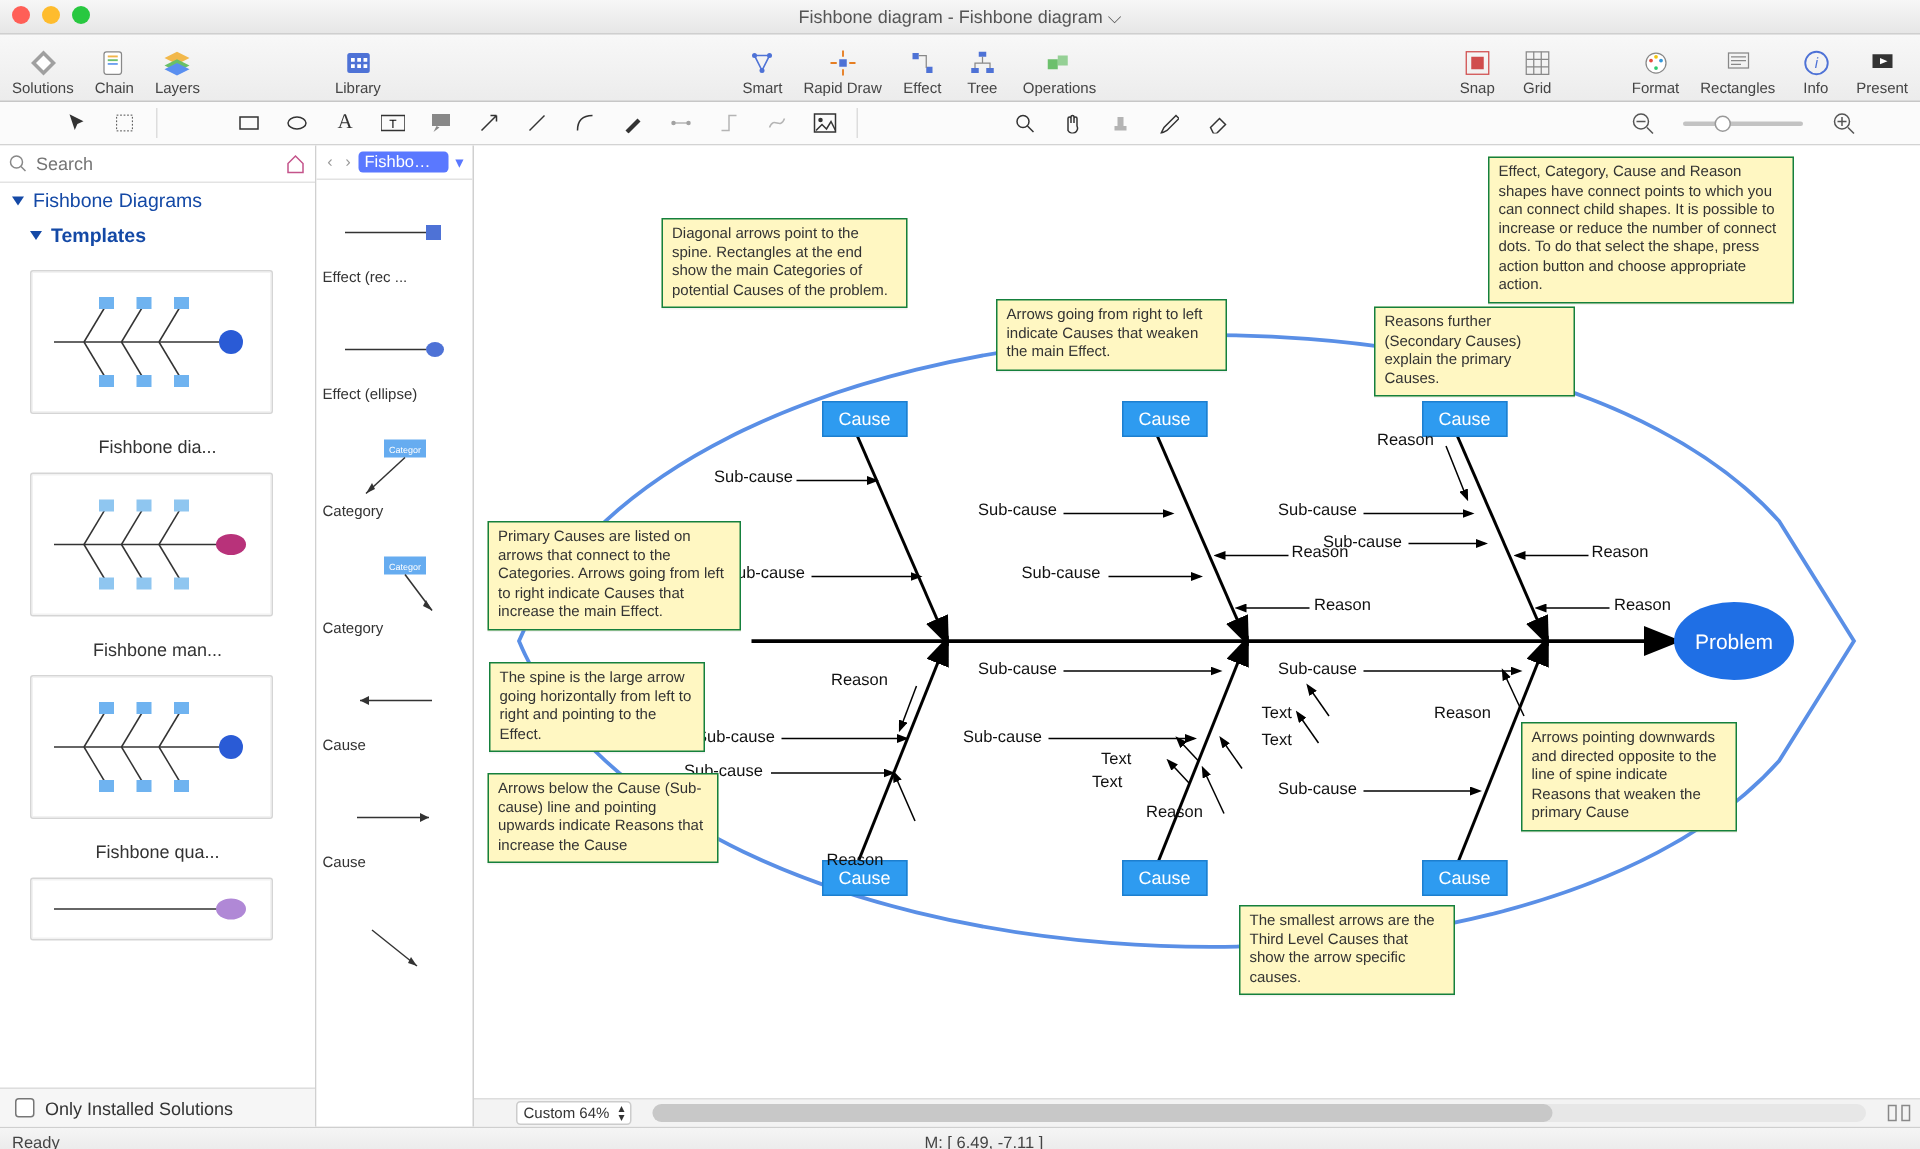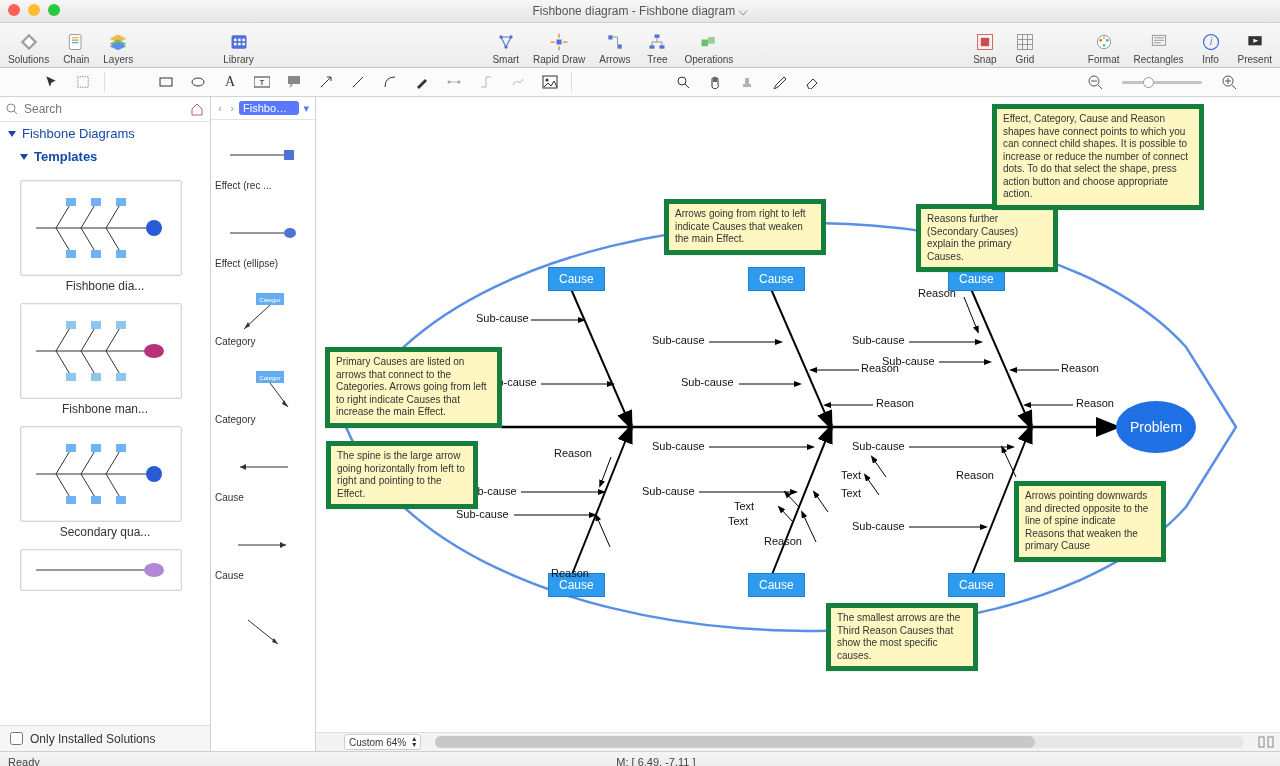--- a/index.html
+++ b/index.html
@@ -20,33 +20,33 @@
   .leftpanel{width:210px;background:#fff;border-right:1px solid #d0d0d0;display:flex;flex-direction:column}
   .searchrow{display:flex;align-items:center;border-bottom:1px solid #e3e3e3;padding:4px 6px;gap:4px}
   .searchrow input{flex:1;border:none;outline:none;font-size:12px;background:transparent}
   .treehead{font-size:13px;color:#1449a6;padding:4px 8px;cursor:default;display:flex;align-items:center;gap:4px}
   .treehead.sub{padding-left:20px;color:#1449a6;font-weight:600}
   .tri{display:inline-block;width:0;height:0;border-left:4px solid transparent;border-right:4px solid transparent;border-top:6px solid #1449a6;margin-right:2px}
   .tri.r{border-top:4px solid transparent;border-bottom:4px solid transparent;border-left:6px solid #1449a6}
   .templates{flex:1;overflow:auto;padding:6px 4px}
   .tcard{margin:6px auto 10px auto;width:170px;text-align:center}
   .tcard .thumb{width:160px;height:94px;background:#fff;border:1px solid #d5d5d5;border-radius:2px;box-shadow:0 0 0 1px #f2f2f2 inset;display:flex;align-items:center;justify-content:center}
-  .tcard .cap{font-size:12px;color:#333;margin-top:3px}
+  .tcard .cap{font-size:12px;color:#333;margin-top:15px}
   .only{border-top:1px solid #ddd;padding:3px 6px;font-size:12px;display:flex;align-items:center;gap:4px;background:#f6f6f6}
   .shapelib{width:104px;background:#fff;border-right:1px solid #d0d0d0;display:flex;flex-direction:column}
   .shapelib .hdr{height:22px;border-bottom:1px solid #e2e2e2;display:flex;align-items:center;padding:0 4px;gap:2px}
   .shapelib .hdr .name{flex:1;font-size:11px;background:#5a78ff;color:#fff;border-radius:3px;padding:1px 4px;overflow:hidden;white-space:nowrap;text-overflow:ellipsis}
   .shapelib .items{flex:1;overflow:auto;padding:4px 2px}
   .sitem{height:78px;display:flex;flex-direction:column;align-items:center;justify-content:center;gap:5px}
   .sitem .glyph{width:70px;height:40px;display:flex;align-items:center;justify-content:center}
   .sitem .cap{font-size:10px;color:#333;white-space:nowrap;width:96px;overflow:hidden;text-overflow:ellipsis}
   .canvaswrap{flex:1;background:#fff;position:relative;overflow:hidden}
   .canvas{position:relative;width:100%;height:100%;overflow:auto}
   .canvas svg{position:absolute;top:0;left:0}
-  .note{position:absolute;background:#fff7c2;border:5px solid #15803d;font-size:10px;line-height:1.25;padding:4px 6px;color:#333;box-shadow:0 1px 0 rgba(0,0,0,.05)}
+  .note{position:absolute;background:#fff7c2;border:1px solid #15803d;font-size:10px;line-height:1.25;padding:4px 6px;color:#333;box-shadow:0 1px 0 rgba(0,0,0,.05)}
   .lbl{position:absolute;font-size:11px;color:#111;white-space:nowrap}
   .cbox{position:absolute;background:#2e9bf0;color:#fff;font-size:12px;padding:4px 10px;border:1px solid #1d7fcf}
   .prob{position:absolute;width:80px;height:52px;background:#1f6fe5;border-radius:50%;color:#fff;font-size:14px;display:flex;align-items:center;justify-content:center}
   .statusbar{height:20px;background:linear-gradient(#f5f5f5,#e8e8e8);border-top:1px solid #cfcfcf;display:flex;align-items:center;font-size:11px;color:#444;padding:0 8px}
   .zoomsel{border:1px solid #ccc;border-radius:3px;background:#fff;padding:0 4px;font-size:10px;display:flex;align-items:center;gap:6px;height:14px}
   .hscroll{flex:1;height:12px;margin:0 8px;background:#e7e7e7;border-radius:6px;position:relative}
   .hscroll .thumb{position:absolute;left:0;top:0;height:12px;width:600px;background:#c8c8c8;border-radius:6px}
   .slider{appearance:none;-webkit-appearance:none;height:3px;background:#c3c3c3;border-radius:2px;margin:0 6px}
   .slider::-webkit-slider-thumb{appearance:none;width:11px;height:11px;border-radius:6px;background:#fff;border:1px solid #999}
   .arrowNav{width:10px;height:10px;display:inline-flex;align-items:center;justify-content:center;color:#999}
@@ -134,21 +134,21 @@
         <span>Rapid Draw</span>
       </div>
     <div class="tbtn">
         <span class="ico">
           <svg viewBox="0 0 24 24">
             <rect x="4" y="4" width="5" height="5" fill="#4e72d6"></rect>
             <rect x="15" y="15" width="5" height="5" fill="#4e72d6"></rect>
             <path d="M9 6h6v10" fill="none" stroke="#888"></path>
           </svg>
         </span>
-        <span>Arrows</span>
+        <span>Effect</span>
       </div>
     <div class="tbtn">
         <span class="ico">
           <svg viewBox="0 0 24 24">
             <rect x="9" y="3" width="6" height="4" fill="#4e72d6"></rect>
             <rect x="3" y="16" width="6" height="4" fill="#4e72d6"></rect>
             <rect x="15" y="16" width="6" height="4" fill="#4e72d6"></rect>
             <path d="M12 7v5M12 12H6v4M12 12h6v4" stroke="#888" fill="none"></path>
           </svg>
         </span>
@@ -448,21 +448,21 @@
               <g fill="#6fb3f0">
                 <rect x="40" y="10" width="10" height="8"></rect>
                 <rect x="65" y="10" width="10" height="8"></rect>
                 <rect x="90" y="10" width="10" height="8"></rect>
                 <rect x="40" y="62" width="10" height="8"></rect>
                 <rect x="65" y="62" width="10" height="8"></rect>
                 <rect x="90" y="62" width="10" height="8"></rect>
               </g>
             </svg>
           </div>
-        <div class="cap">Secondary qua...</div>
+        <div class="cap">Fishbone qua...</div>
       </div>
       <div class="tcard" style="margin-bottom:0">
         <div class="thumb" style="height:40px;overflow:hidden">
             <svg width="150" height="80">
               <g fill="#d7c04a">
                 <rect x="40" y="10" width="12" height="10"></rect>
                 <rect x="75" y="10" width="12" height="10"></rect>
               </g>
               <line x1="10" y1="40" x2="120" y2="40" stroke="#333"></line>
               <ellipse cx="128" cy="40" rx="10" ry="7" fill="#b088d6"></ellipse>
@@ -642,27 +642,29 @@
       <div class="lbl" style="left:536px;top:423px">Sub-cause</div>
       <div class="lbl" style="left:238px;top:350px">Reason</div>
       <div class="lbl" style="left:235px;top:470px">Reason</div>
       <div class="lbl" style="left:448px;top:438px">Reason</div>
       <div class="lbl" style="left:640px;top:372px">Reason</div>
       <div class="lbl" style="left:525px;top:372px">Text</div>
       <div class="lbl" style="left:525px;top:390px">Text</div>
       <div class="lbl" style="left:418px;top:403px">Text</div>
       <div class="lbl" style="left:412px;top:418px">Text</div>
 
+      <div class="note" style="left:125px;top:48px;width:150px">Diagonal arrows point to the spine. Rectangles at the end show the main Categories of potential Causes of the problem.</div>
       <div class="note" style="left:348px;top:102px;width:140px">Arrows going from right to left indicate Causes that weaken the main Effect.</div>
       <div class="note" style="left:600px;top:107px;width:120px">Reasons further (Secondary Causes) explain the primary Causes.</div>
       <div class="note" style="left:676px;top:7px;width:190px">Effect, Category, Cause and Reason shapes have connect points to which you can connect child shapes. It is possible to increase or reduce the number of connect dots. To do that select the shape, press action button and choose appropriate action.</div>
       <div class="note" style="left:9px;top:250px;width:155px">Primary Causes are listed on arrows that connect to the Categories. Arrows going from left to right indicate Causes that increase the main Effect.</div>
       <div class="note" style="left:10px;top:344px;width:130px">The spine is the large arrow going horizontally from left to right and pointing to the Effect.</div>
+      <div class="note" style="left:9px;top:418px;width:140px">Arrows below the Cause (Sub-cause) line and pointing upwards indicate Reasons that increase the Cause</div>
       <div class="note" style="left:698px;top:384px;width:130px">Arrows pointing downwards and directed opposite to the line of spine indicate Reasons that weaken the primary Cause</div>
-      <div class="note" style="left:510px;top:506px;width:130px">The smallest arrows are the Third Reason Causes that show the most specific causes.</div>
+      <div class="note" style="left:510px;top:506px;width:130px">The smallest arrows are the Third Level Causes that show the arrow specific causes.</div>
     </div>
 
     <div style="position:absolute;bottom:0;left:0;right:0;height:18px;background:#f3f3f3;border-top:1px solid #ddd;display:flex;align-items:center;padding:0 6px;gap:6px">
       <span style="width:16px"></span>
       <div class="zoomsel">
           <span>Custom 64%</span>
           <span style="font-size:8px;line-height:6px">▴<br>▾</span>
         </div>
       <div class="hscroll">
           <div class="thumb"></div>

